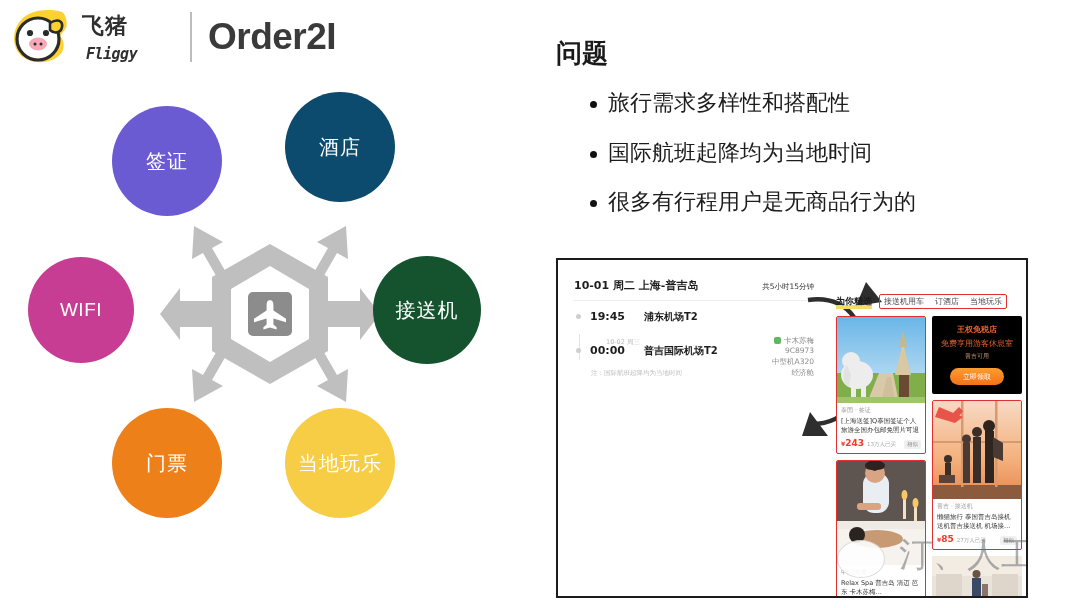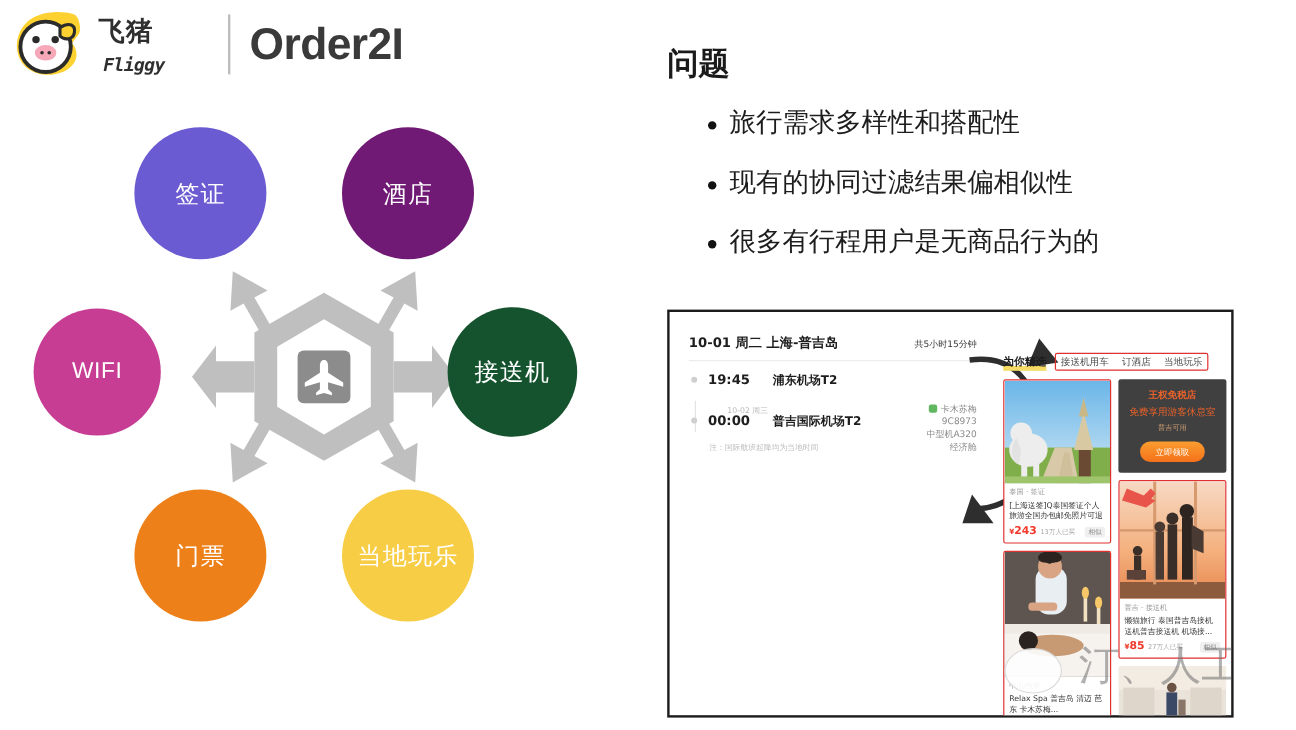--- a/index.html
+++ b/index.html
@@ -76,21 +76,21 @@
   .prod-cat{font-size:6px;color:#9a9a9a;font-family:"DejaVu Sans",sans-serif;margin-bottom:2px;}
   .prod-name{font-size:6.5px;color:#353535;line-height:1.35;font-family:"DejaVu Sans",sans-serif;
       height:18px;overflow:hidden;}
   .prod-foot{display:flex;align-items:baseline;margin-top:3px;}
   .prod-price{font-size:9px;font-weight:bold;color:#f0392b;font-family:"DejaVu Sans",sans-serif;}
   .prod-price .yen{font-size:6px;}
   .prod-sold{font-size:5.5px;color:#a5a5a5;margin-left:3px;font-family:"DejaVu Sans",sans-serif;}
   .prod-similar{font-size:5.5px;color:#8d8d8d;margin-left:auto;background:#f0f0f0;
       border-radius:2px;padding:1px 3px;font-family:"DejaVu Sans",sans-serif;}
   
-  #promo-card{background:#404040;border-radius:2px;padding:8px 4px 9px 4px;text-align:center;margin-bottom:6px;}
+  #promo-card{background:#000000;border-radius:2px;padding:8px 4px 9px 4px;text-align:center;margin-bottom:6px;}
   #promo-t1{font-size:8px;font-weight:bold;color:#e8622a;font-family:"DejaVu Sans",sans-serif;}
   #promo-t2{font-size:8px;font-weight:normal;color:#e8622a;margin-top:3px;font-family:"DejaVu Sans",sans-serif;}
   #promo-t3{font-size:6px;color:#c99b73;margin-top:3px;font-family:"DejaVu Sans",sans-serif;}
   #promo-btn{display:inline-block;margin-top:7px;background:linear-gradient(to bottom,#fb9d2f,#f4711a);
       color:#fff;font-size:7px;border-radius:9px;padding:3.5px 13px;font-family:"DejaVu Sans",sans-serif;}
   
   #watermark{position:absolute;left:275px;top:266px;width:300px;height:74px;pointer-events:none;}
   #wm-text{position:absolute;left:66px;top:6px;font-size:34px;color:#6f6f6f;opacity:.55;
       font-family:"DejaVu Sans",sans-serif;white-space:nowrap;}
   #wm-bubble{position:absolute;left:4px;top:14px;width:46px;height:36px;background:#fff;
@@ -144,21 +144,21 @@
       <rect x="88" y="88" width="44" height="44" rx="5" fill="#8c8c8c"></rect>
       <g fill="#ffffff">
         <path d="M110 96 C112.4 96 113.4 98.2 113.4 101.2 L113.4 106.6 L126 114.8 L126 118.2 L113.4 114.6 L113.4 120.4 L116.6 123.2 L116.6 125.4 L110 123.6 L103.4 125.4 L103.4 123.2 L106.6 120.4 L106.6 114.6 L94 118.2 L94 114.8 L106.6 106.6 L106.6 101.2 C106.6 98.2 107.6 96 110 96 Z"></path>
       </g>
     </svg>
   </div>
 
   <div class="node-circle" style="left:112px;top:22px;width:110px;height:110px;background:#6b5bd2;">
     <span>签证</span>
   </div>
-  <div class="node-circle" style="left:285px;top:22px;width:110px;height:110px;background:#701a75;">
+  <div class="node-circle" style="left:285px;top:8px;width:110px;height:110px;background:#0c4a6e;">
     <span>酒店</span>
   </div>
   <div class="node-circle latin" style="left:28px;top:173px;width:106px;height:106px;background:#c73d93;">
     <span>WIFI</span>
   </div>
   <div class="node-circle" style="left:373px;top:172px;width:108px;height:108px;background:#14532d;">
     <span>接送机</span>
   </div>
   <div class="node-circle" style="left:112px;top:324px;width:110px;height:110px;background:#ee8019;">
     <span>门票</span>
@@ -170,21 +170,21 @@
 
 <div id="problem-panel">
   <div id="problem-title">问题</div>
 
   <div class="bullet-row">
     <div class="bullet-dot"></div>
     <div class="bullet-text">旅行需求多样性和搭配性</div>
   </div>
   <div class="bullet-row">
     <div class="bullet-dot"></div>
-    <div class="bullet-text">现有的协同过滤结果偏相似性</div>
+    <div class="bullet-text">国际航班起降均为当地时间</div>
   </div>
   <div class="bullet-row">
     <div class="bullet-dot"></div>
     <div class="bullet-text">很多有行程用户是无商品行为的</div>
   </div>
 </div>
 
 <div id="app-screenshot">
 
   <div id="flight-card">

